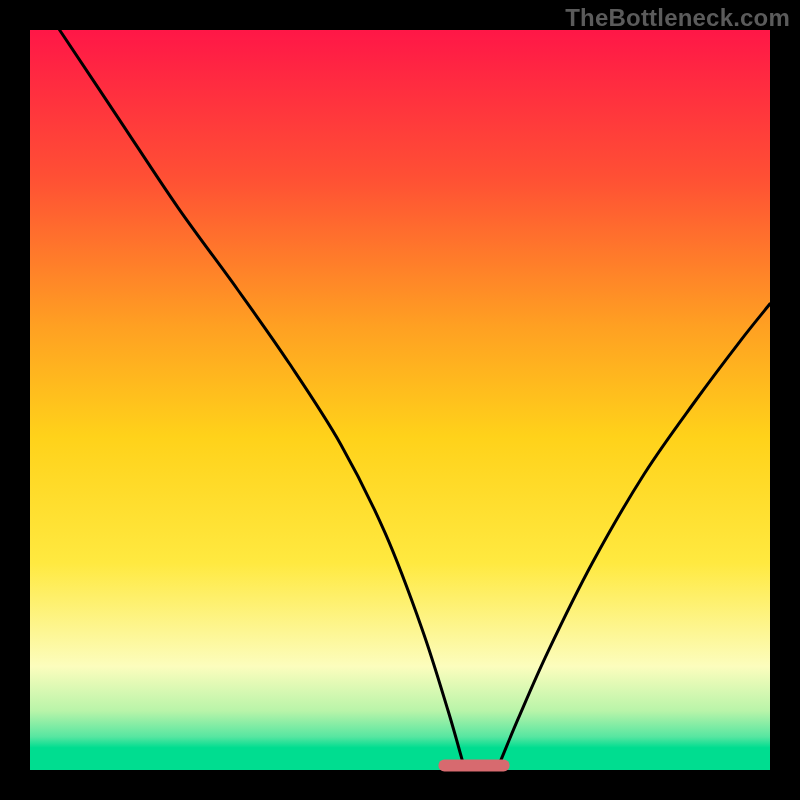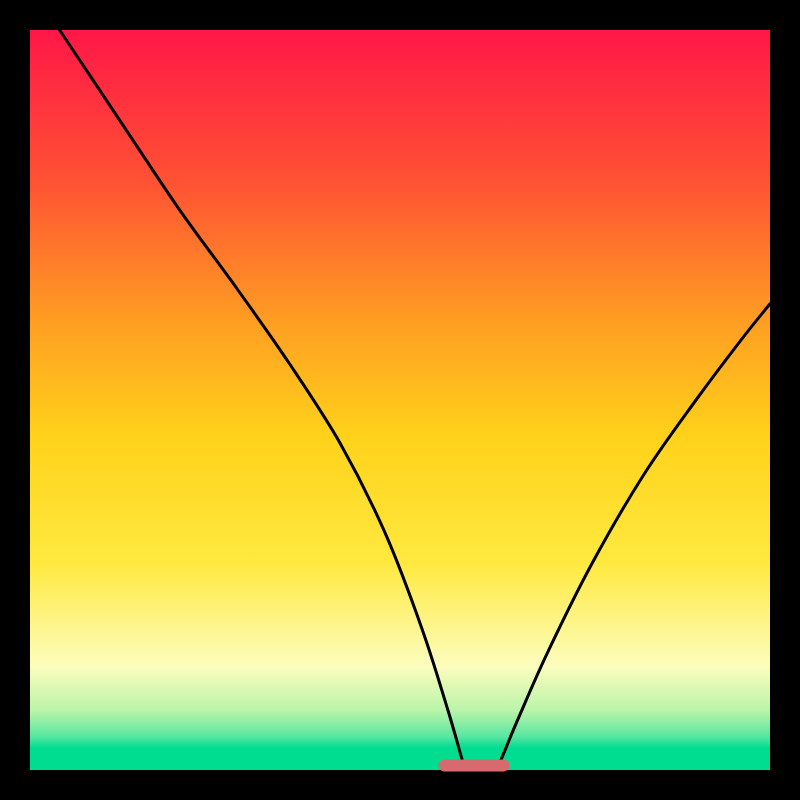--- a/index.html
+++ b/index.html
@@ -28,20 +28,21 @@
     z-index: 10;
   }
   svg {
     display: block;
   }
 </style>
 </head>
 <body>
 
 <div class="frame">
+  <div class="watermark">TheBottleneck.com</div>
 
   <svg id="plot-svg" width="800" height="800" viewBox="0 0 800 800">
     <defs>
       <linearGradient id="bg-grad" x1="0" y1="0" x2="0" y2="1">
           <stop offset="0%" stop-color="#ff1747"></stop>
           <stop offset="20%" stop-color="#ff5034"></stop>
           <stop offset="40%" stop-color="#ffa022"></stop>
           <stop offset="55.00000000000001%" stop-color="#ffd21a"></stop>
           <stop offset="72%" stop-color="#ffe940"></stop>
           <stop offset="86%" stop-color="#fcfdbd"></stop>

